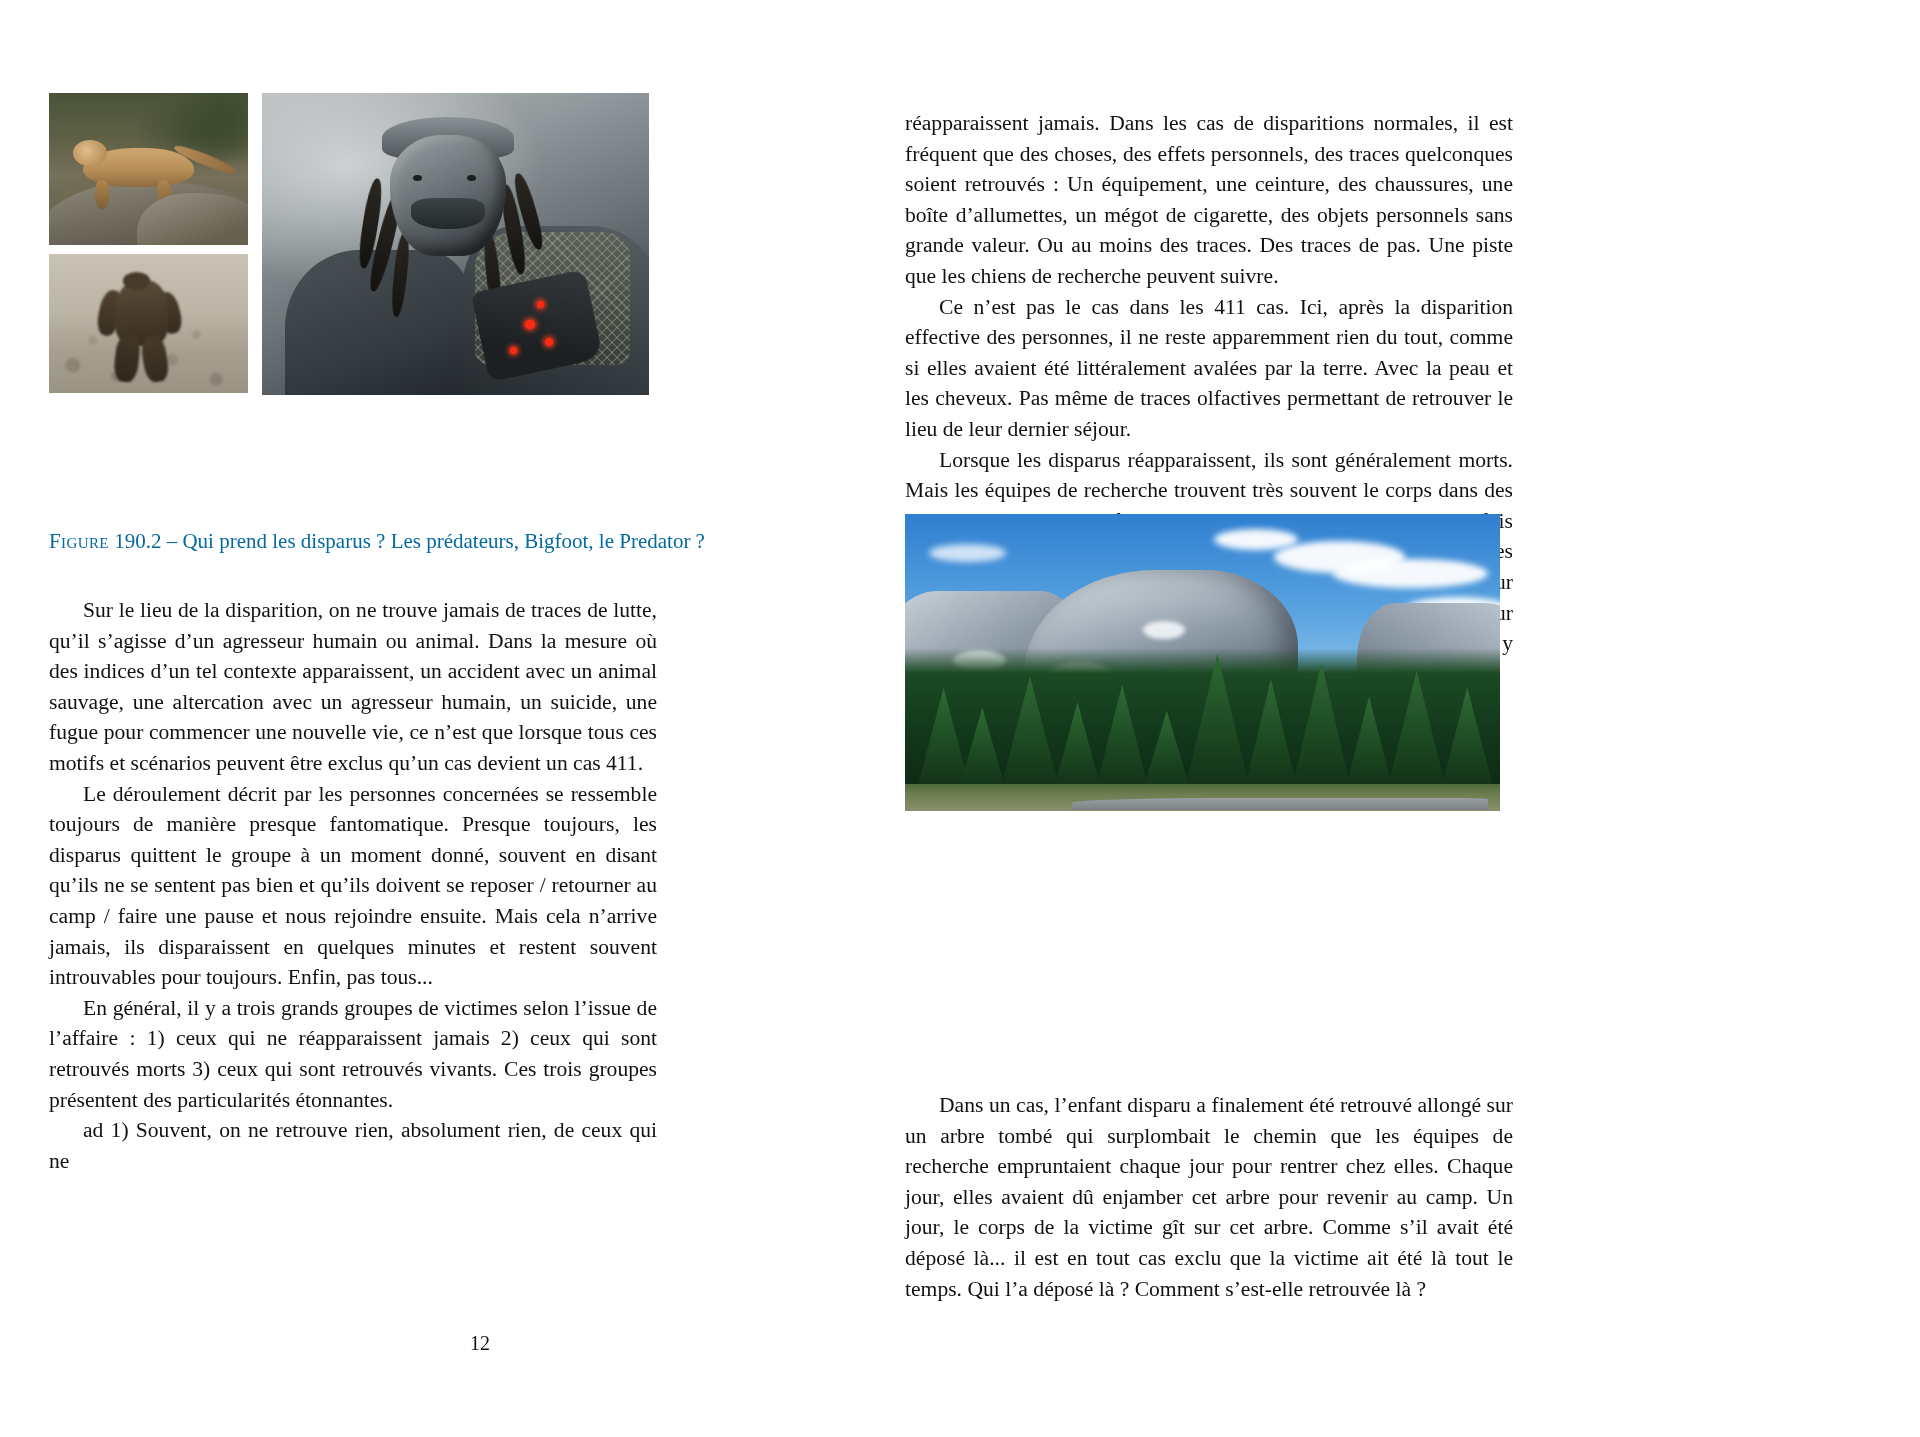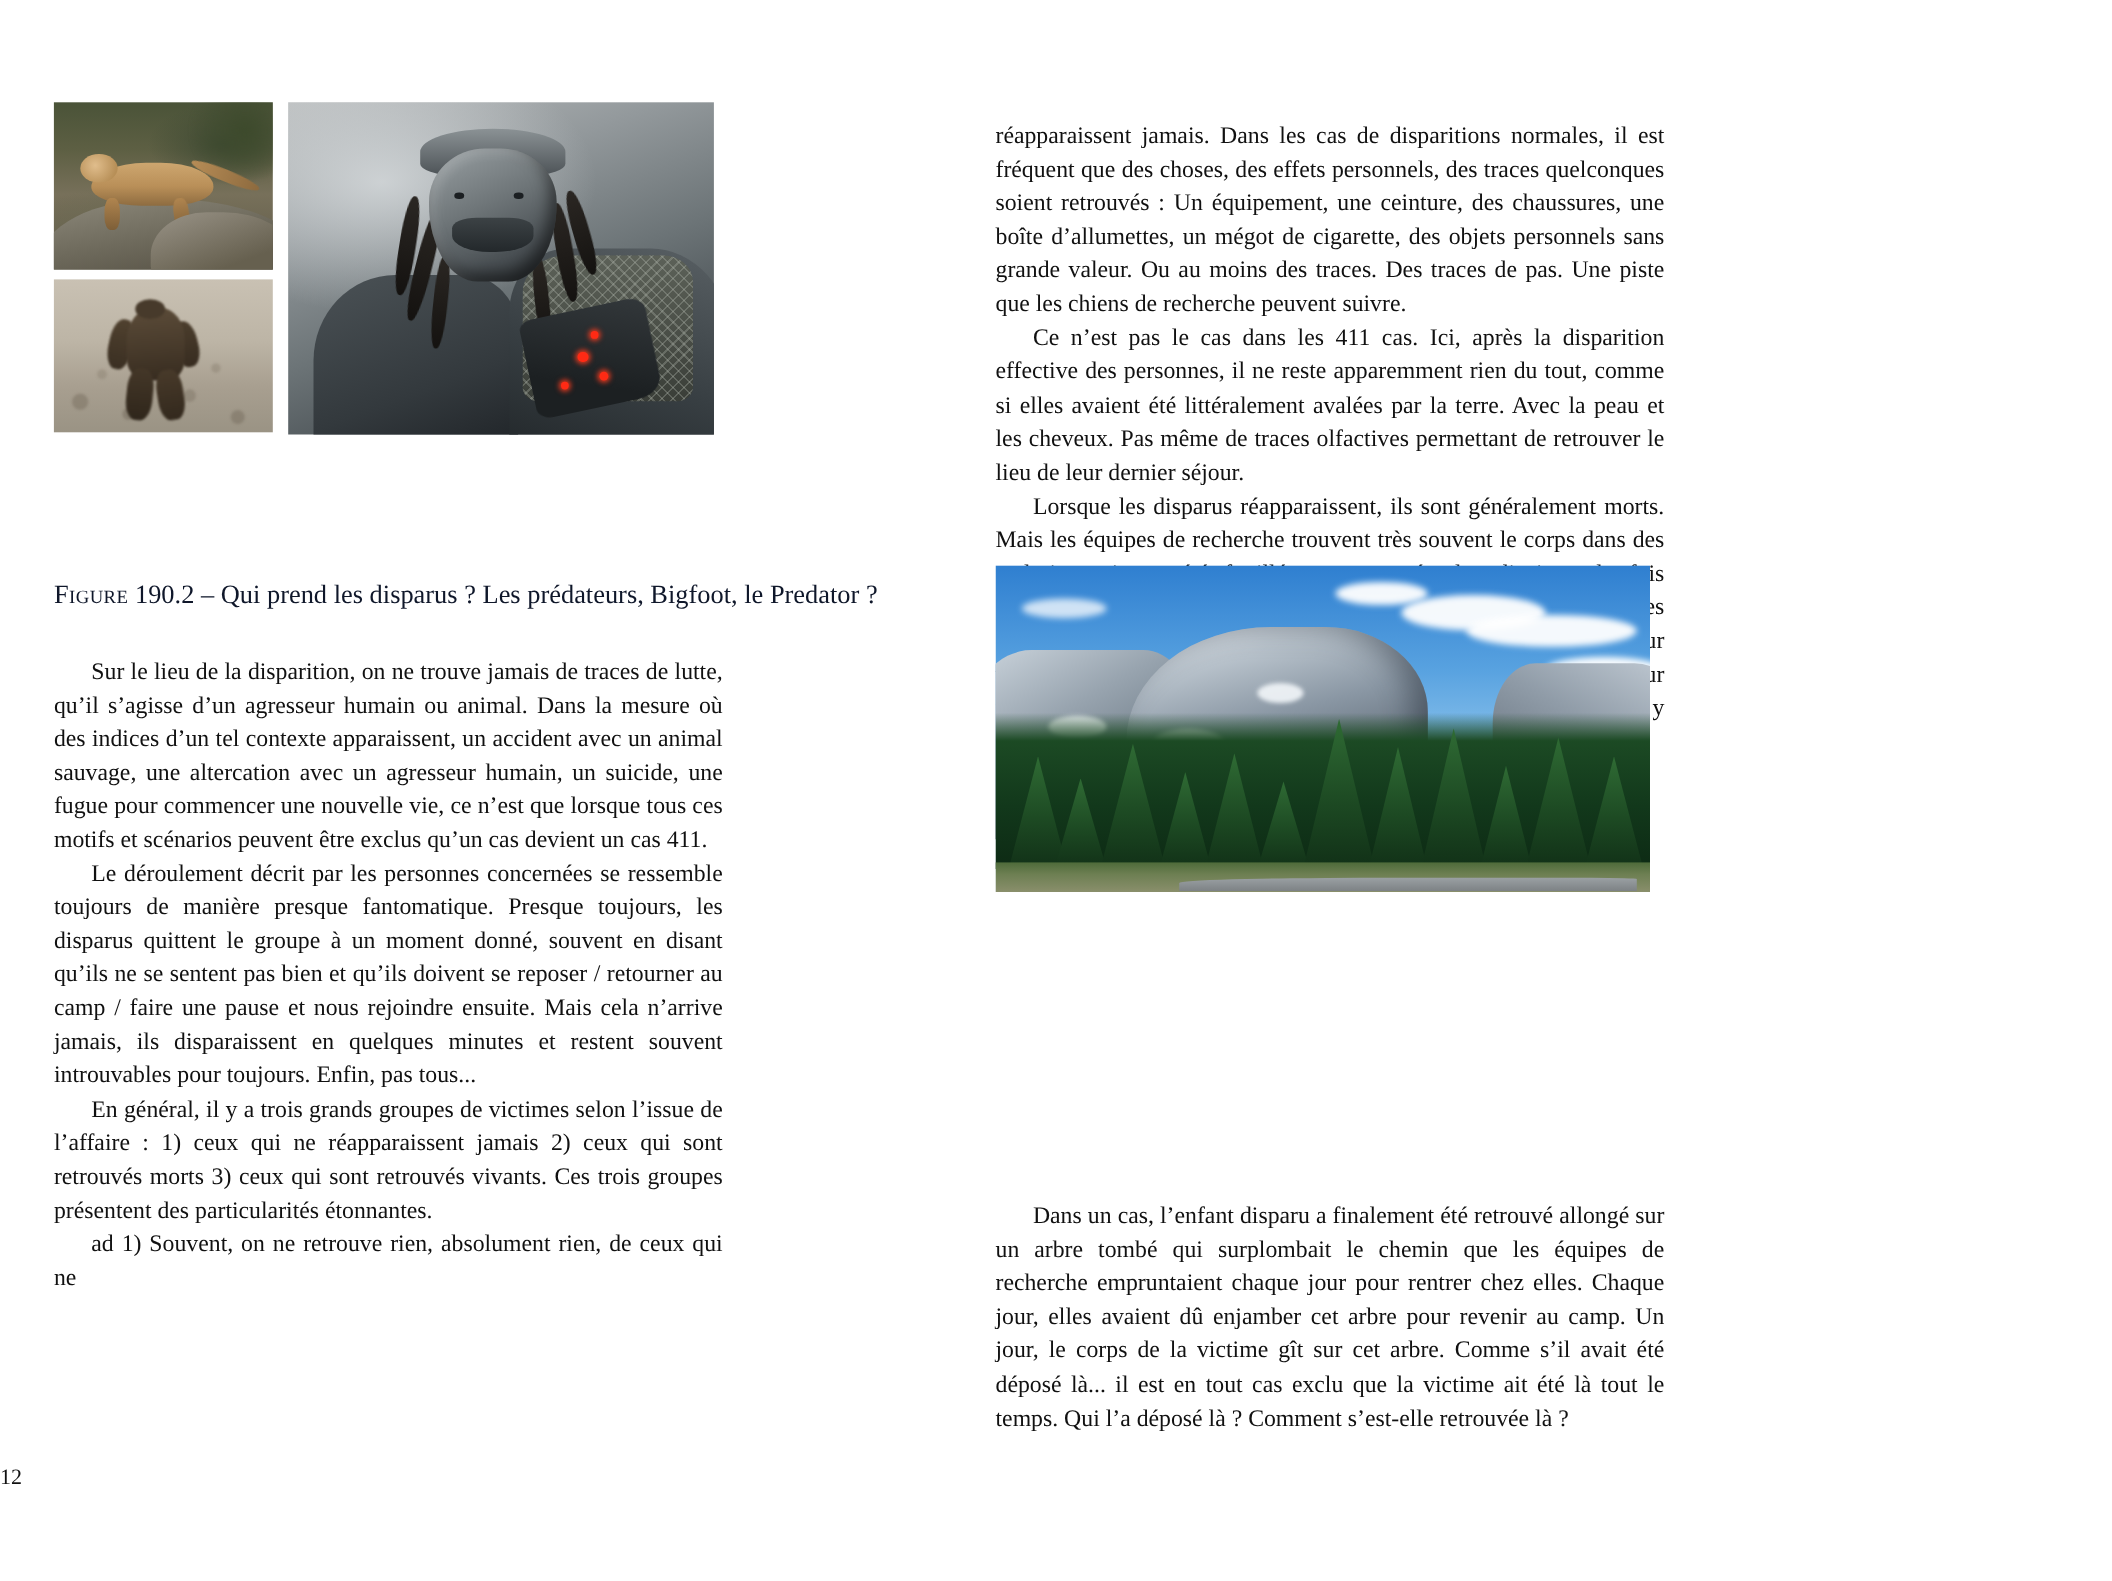--- a/index.html
+++ b/index.html
@@ -26,33 +26,34 @@
     text-justify:inter-word;
     color:#111;
     hyphens:manual;
   }
   .col p { margin:0; }
   .col p.indent { text-indent:34px; }
 
   .caption {
     position:absolute;
     font-family:"Liberation Serif", serif;
-    font-size:24px;
+    font-size:21px;
     line-height:26px;
-    color:#0f172a;
+    color:#0369a1;
     white-space:nowrap;
   }
   .caption .fig-word {
     font-variant:small-caps;
     letter-spacing:0.4px;
   }
 
   .folio {
     position:absolute;
     width:100%;
+    text-align:center;
     font-family:"Liberation Serif", serif;
     font-size:20px;
     color:#111;
   }
 
   
   .fig1 { position:absolute; left:49px; top:93px; width:600px; height:407px; }
 
   .ph { position:absolute; overflow:hidden; }
 

